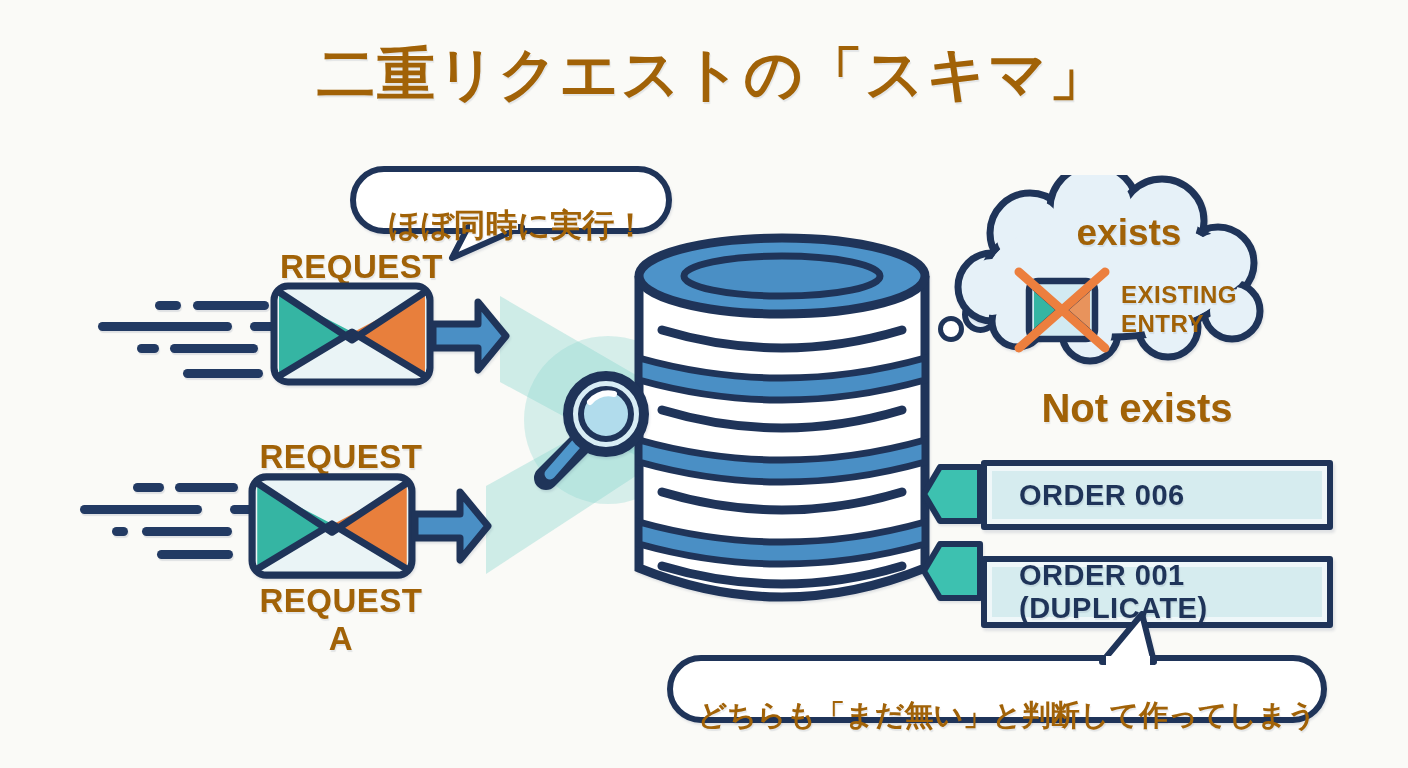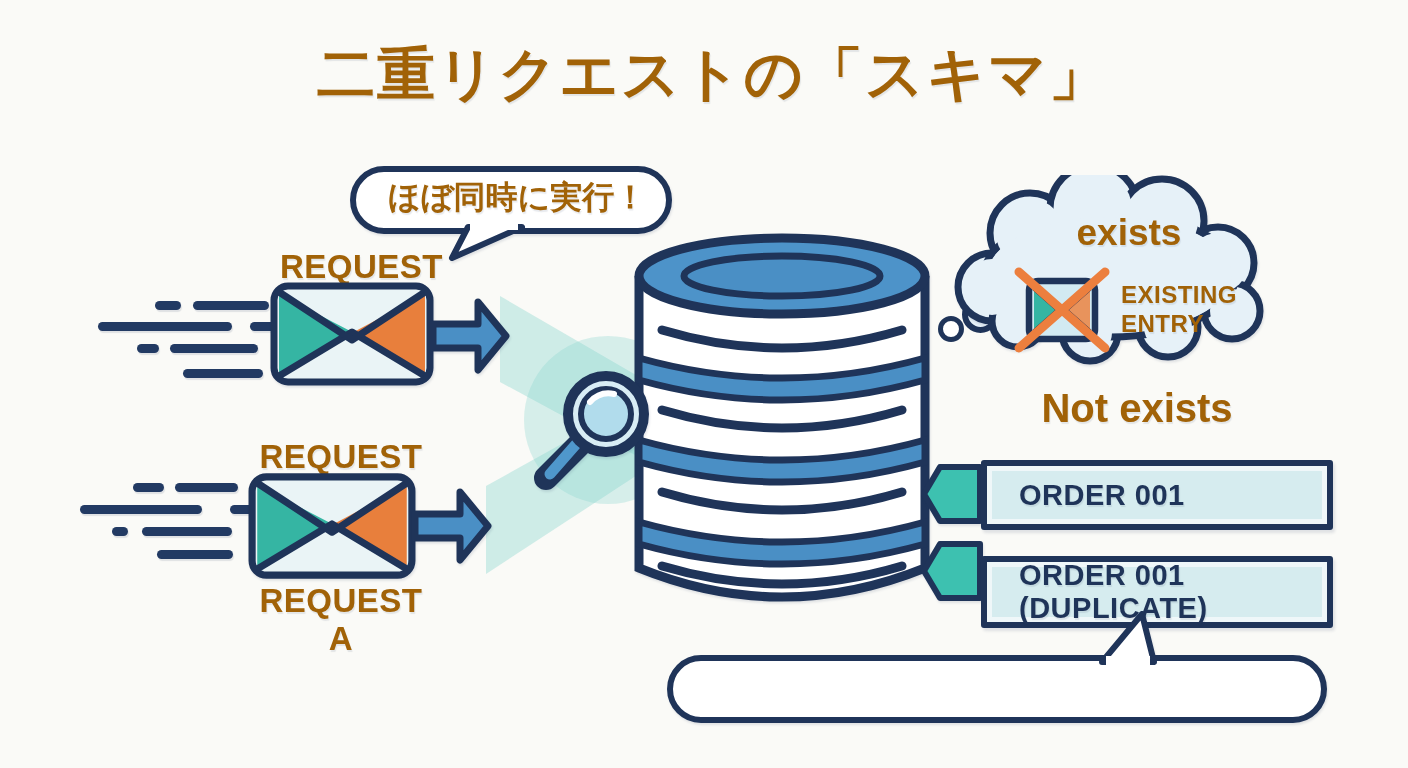--- a/index.html
+++ b/index.html
@@ -10,21 +10,21 @@
     color:#1f3459;
   }
   .abs{position:absolute;}
   .navy-text{color:#a16207;font-weight:800;text-shadow:1px 2px 1px rgba(30,50,90,.10);padding-left:9px;}
   
   .title{
     left:0;top:36px;width:1408px;text-align:center;
     font-size:58px;letter-spacing:2px;font-weight:800;
   }
   
-  .bubble-text{display:flex;align-items:center;justify-content:center;text-align:center;}
+  .bubble-text{display:flex;align-items:center;justify-content:center;text-align:center;margin-top:28px;}
   .top-bubble-svg{left:348px;top:164px;}
   .top-bubble-text{left:358px;top:172px;width:300px;height:52px;font-size:32px;}
   .bottom-bubble-svg{left:664px;top:606px;}
   .bottom-bubble-text{left:680px;top:662px;width:636px;height:52px;font-size:29px;}
   
   .req-label{font-size:33px;letter-spacing:.5px;text-align:center;}
   .lbl-a1{left:270px;top:248px;width:165px;}
   .lbl-b {left:248px;top:438px;width:168px;text-align:center;}
   .lbl-a2{left:248px;top:582px;width:168px;}
   
@@ -177,31 +177,32 @@
   <div class="abs entry-text navy-text">
     <div>EXISTING</div>
     <div>ENTRY</div>
   </div>
 
   <div>
     <svg class="abs soft row1-tag" width="64" height="62" viewBox="0 0 64 62">
       <polygon points="20,4 60,4 60,58 20,58 4,31" fill="#3dc1b0" stroke="#1f3459" stroke-width="6" stroke-linejoin="round"></polygon>
     </svg>
     <div class="abs record-box row1-box">
-      <span class="record-label">ORDER 001</span>
+      <span class="record-label">ORDER 006</span>
     </div>
   </div>
   <div>
     <svg class="abs soft row2-tag" width="64" height="62" viewBox="0 0 64 62">
       <polygon points="20,4 60,4 60,58 20,58 4,31" fill="#3dc1b0" stroke="#1f3459" stroke-width="6" stroke-linejoin="round"></polygon>
     </svg>
     <div class="abs record-box row2-box">
       <span class="record-label">ORDER 001 (DUPLICATE)</span>
     </div>
   </div>
 
   <svg class="abs bottom-bubble-svg soft" width="668" height="122" viewBox="0 0 668 122">
     <rect x="6" y="52" width="654" height="62" rx="31" fill="#ffffff" stroke="#1f3459" stroke-width="6"></rect>
     <path d="M438,56 L478,8 L490,56 Z" fill="#ffffff" stroke="#1f3459" stroke-width="6" stroke-linejoin="round"></path>
     <rect x="442" y="50" width="44" height="11" fill="#ffffff"></rect>
   </svg>
+  <div class="abs bottom-bubble-text bubble-text navy-text">どちらも「まだ無い」と判断して作ってしまう</div>
 
 </div>
 
 </body></html>

